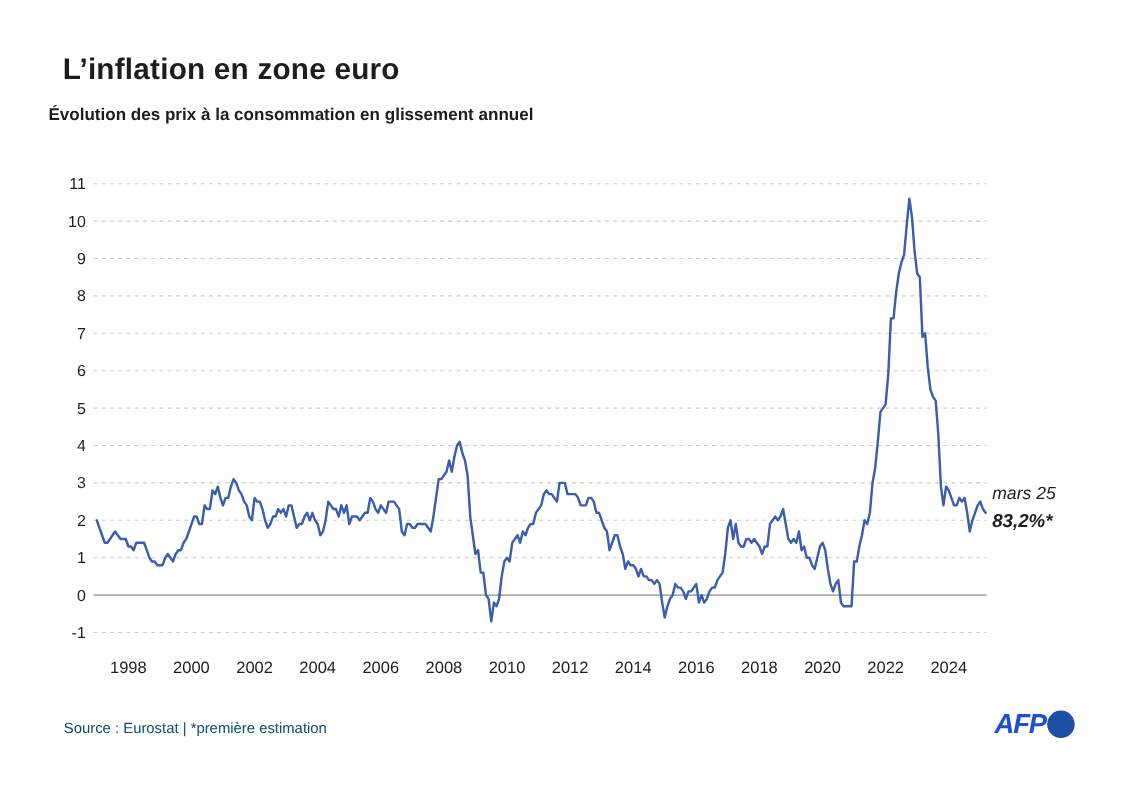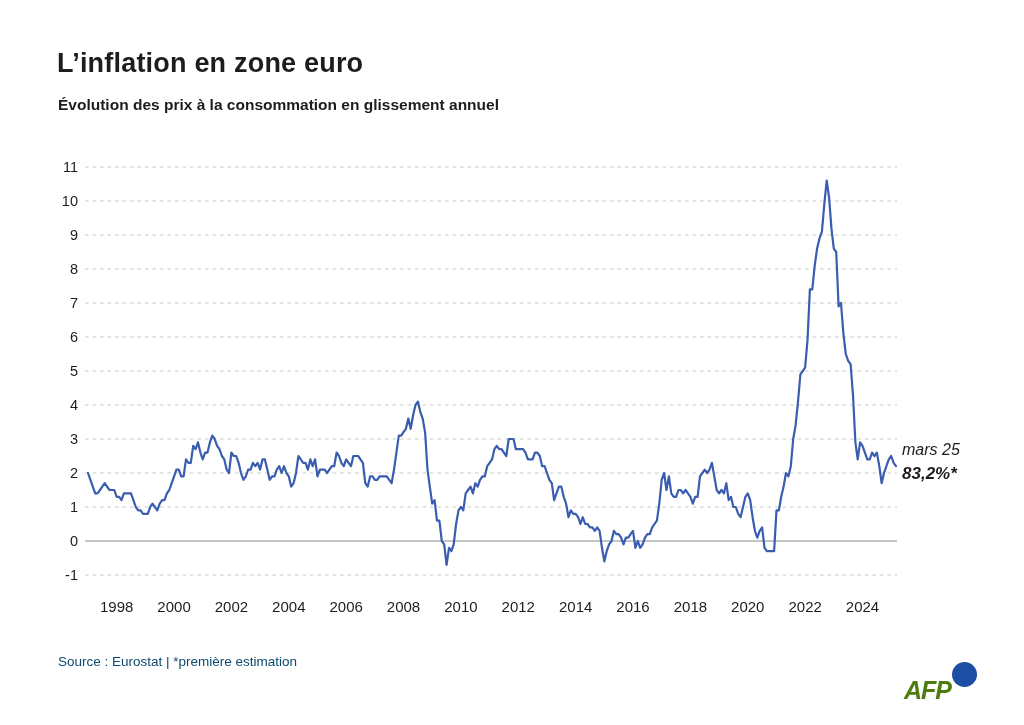--- a/index.html
+++ b/index.html
@@ -9,41 +9,41 @@
     background:#ffffff;
     font-family:"Liberation Sans", sans-serif;
     overflow:hidden;
   }
   .title{
     position:absolute;left:57px;top:48px;
     font-size:27px;font-weight:700;color:#1d1d1b;
     letter-spacing:0.2px;
   }
   .subtitle{
-    position:absolute;left:58px;top:96px;
+    position:absolute;left:44px;top:96px;
     font-size:15.5px;font-weight:700;color:#1d1d1b;
   }
   #chart-svg{position:absolute;left:0;top:0;}
   .annotation{
     position:absolute;left:902px;top:438px;
     color:#1d1d1b;line-height:24px;font-style:italic;
   }
   .annotation .ann-date{font-size:16px;font-weight:400;display:block;}
   .annotation .ann-value{font-size:17px;font-weight:700;display:block;}
   .source{
     position:absolute;left:58px;top:654px;
     font-size:13.5px;color:#0c4a6e;
   }
   .afp-logo{
     position:absolute;left:904px;top:644px;
     display:flex;align-items:center;
   }
   .afp-logo .afp-text{
     font-size:25px;font-weight:800;font-style:italic;
-    color:#4d7c0f;letter-spacing:-1px;margin-top:32px;
+    color:#1d4ed8;letter-spacing:-1px;
   }
   .afp-logo .afp-circle{
     width:25px;height:25px;border-radius:50%;
     background:#1c4ea3;display:inline-block;margin-left:1px;
   }
 </style>
 </head>
 <body>
 
 <div id="page">

